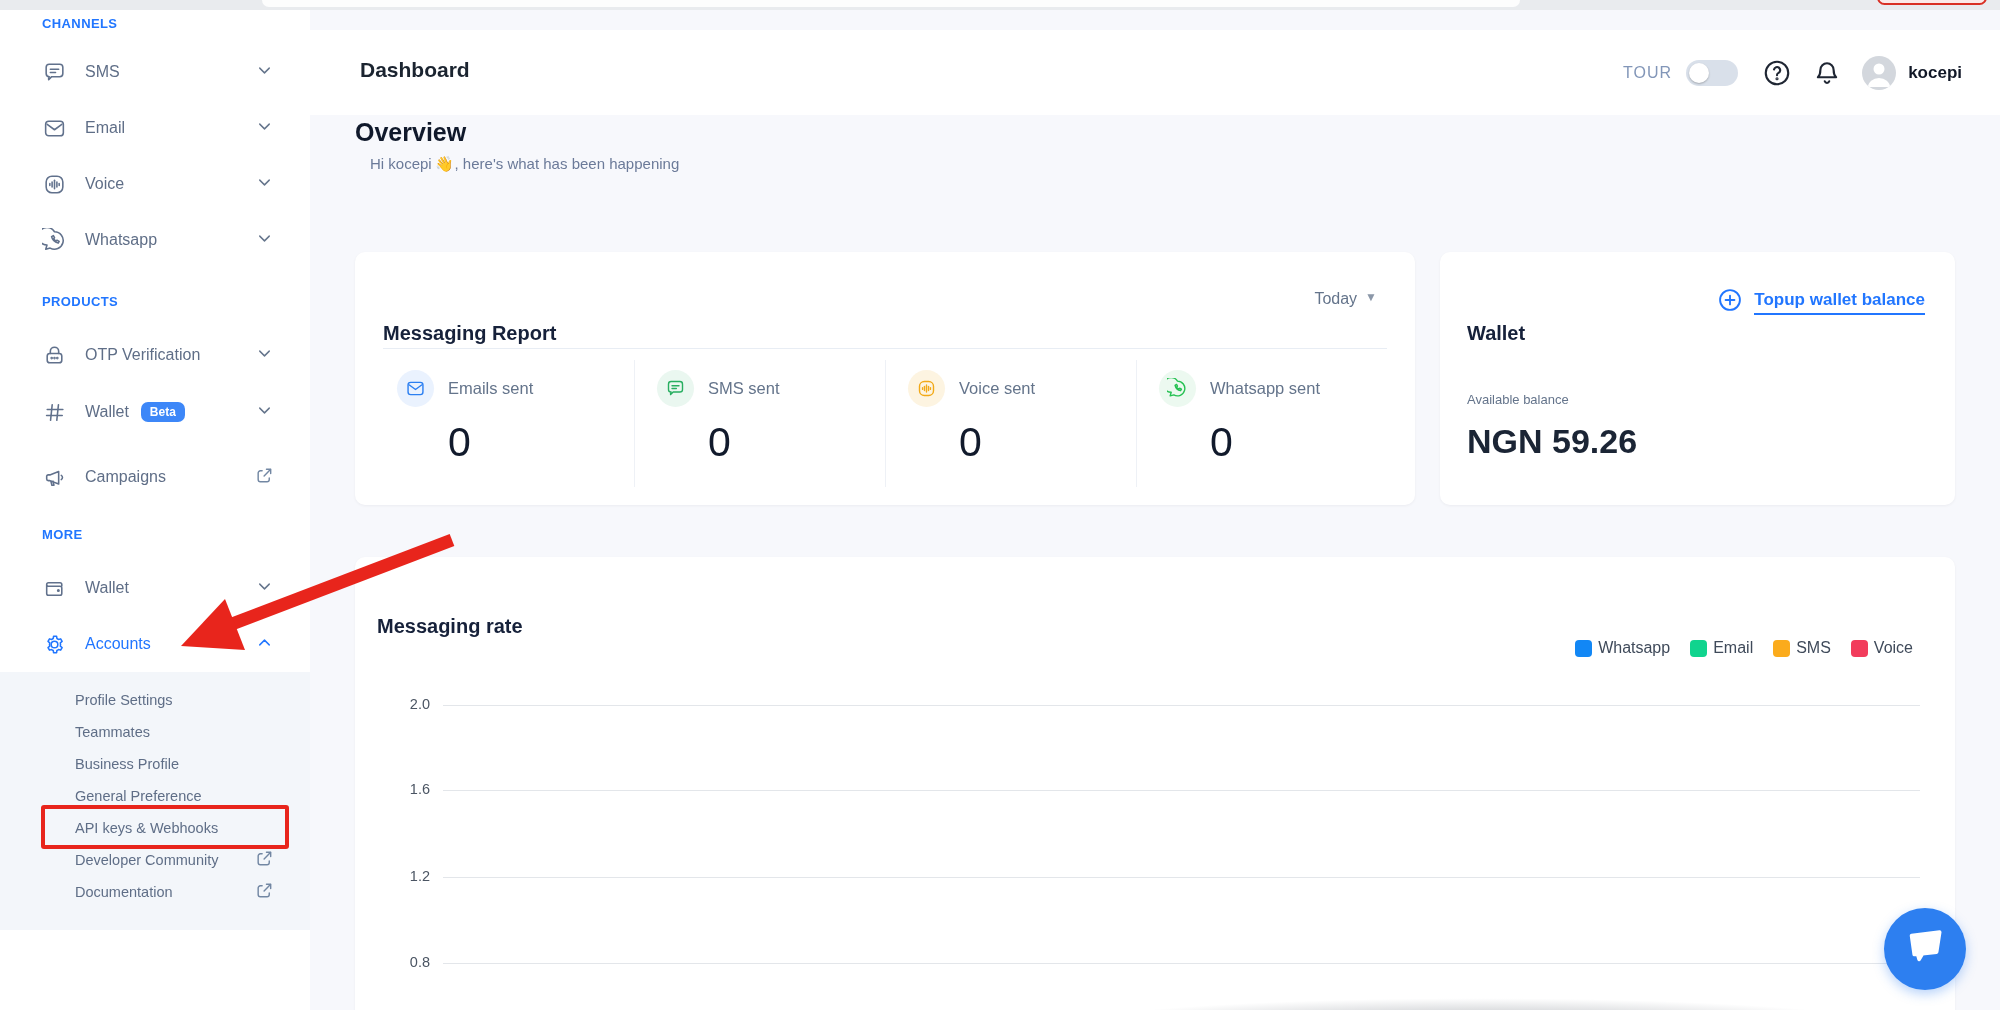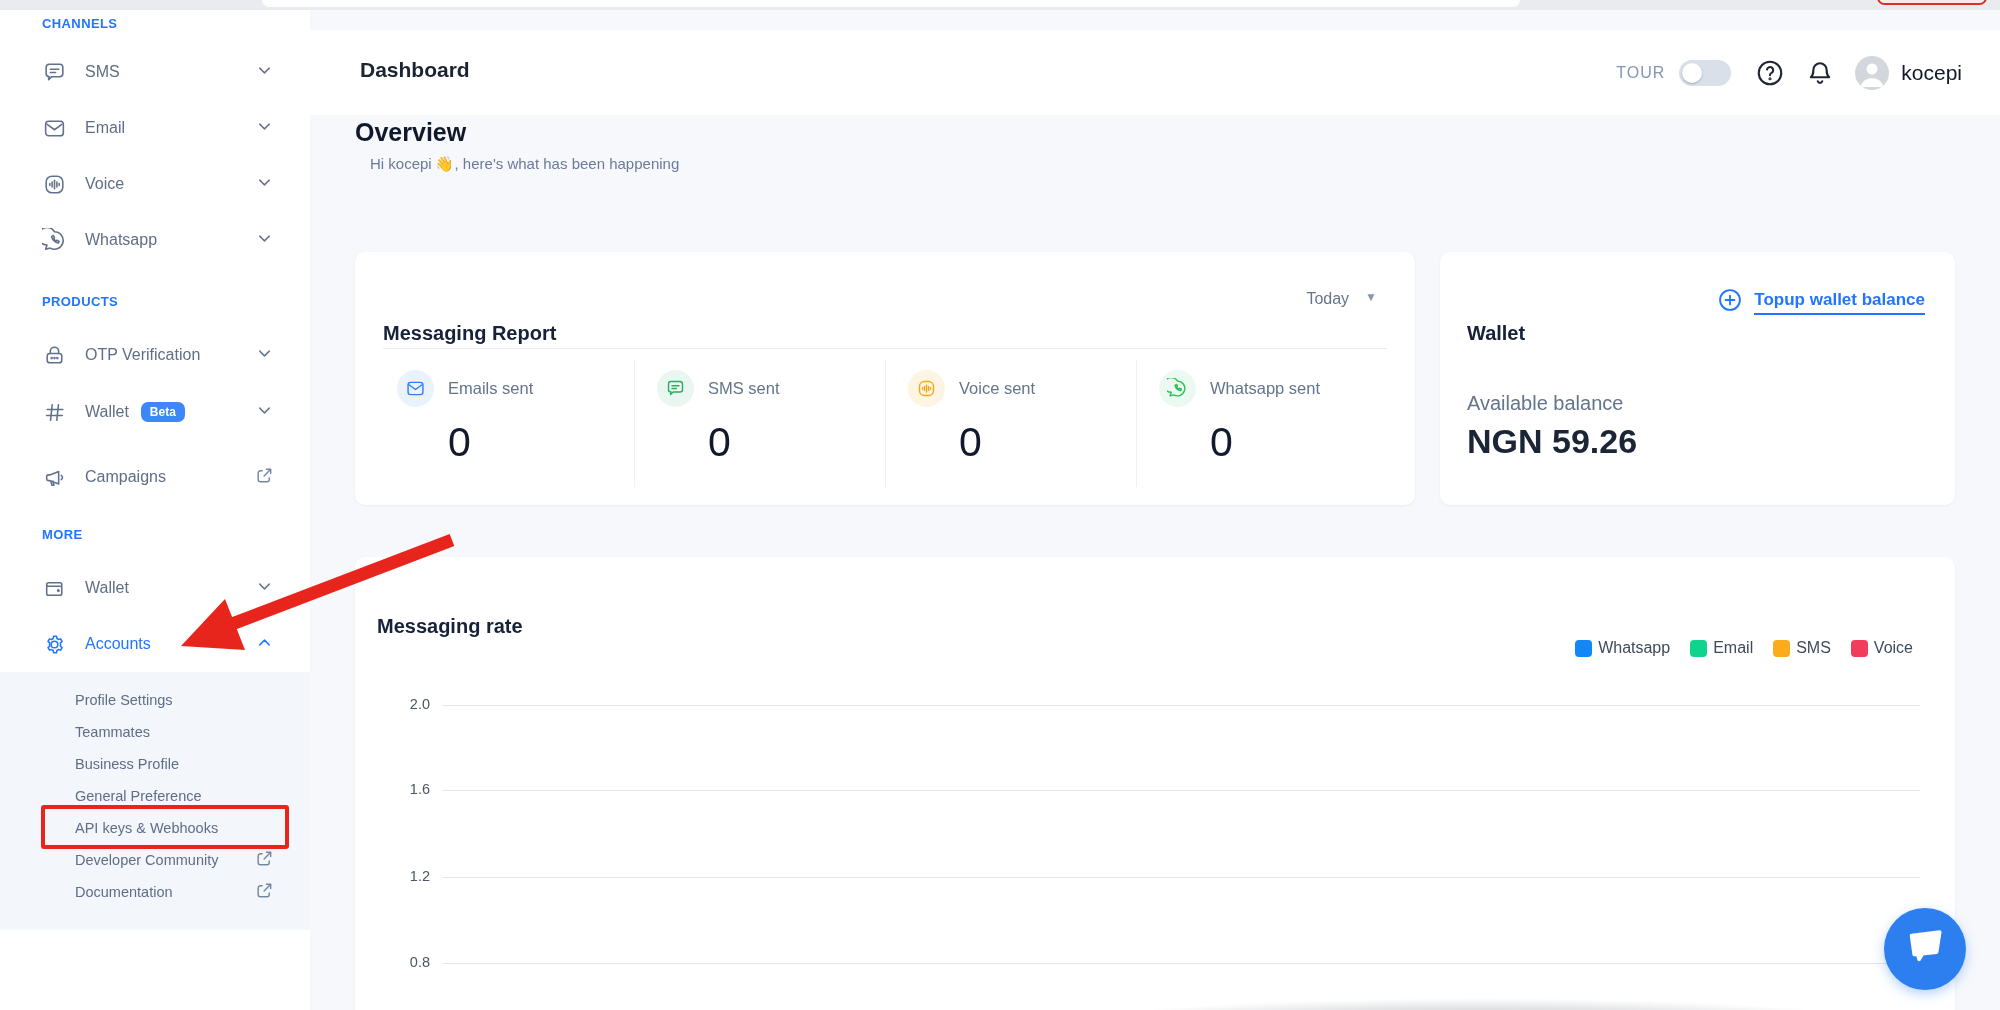--- a/index.html
+++ b/index.html
@@ -34,56 +34,56 @@
   .app-header { position:absolute; left:310px; top:10px; width:1690px; height:85px; background:#fff; z-index:4;margin-top:20px; }
   .page-title { position:absolute; left:50px; top:28px; font-size:21px; font-weight:700; color:#1b2430; }
   .hdr-right { position:absolute; right:38px; top:0; height:85px; display:flex; align-items:center; }
   .tour-lbl { font-size:16px; letter-spacing:1px; color:#8296b8; margin-right:14px; }
   .toggle { width:52px; height:26px; border-radius:13px; background:#d9e0ea; position:relative; cursor:pointer; margin-right:24px; }
   .toggle .knob { position:absolute; left:3px; top:3px; width:20px; height:20px; border-radius:50%; background:#fff; box-shadow:0 1px 2px rgba(0,0,0,.25); }
   .hicon { width:30px; height:30px; margin-right:20px; cursor:pointer; }
   .hicon svg { width:100%; height:100%; stroke:#1f2633; fill:none; stroke-width:1.7; stroke-linecap:round; stroke-linejoin:round; }
   .avatar { width:34px; height:34px; border-radius:50%; background:#d3d7dd; overflow:hidden; position:relative; margin-right:12px; cursor:pointer; }
   .avatar svg { position:absolute; inset:0; }
-  .username { font-size:21px; color:#111827; cursor:pointer; }
+  .username { font-size:17px; color:#111827; cursor:pointer;font-weight:bold; }
 
   
   .overview-title { position:absolute; left:355px; top:118px; font-size:25px; font-weight:700; color:#10192b; z-index:2; }
   .overview-sub { position:absolute; left:370px; top:155px; font-size:15px; color:#6b7a99; z-index:2; }
 
   
   .card { position:absolute; background:#fff; border-radius:10px; box-shadow:0 1px 3px rgba(16,24,40,.05); z-index:2; }
   .card-report { left:355px; top:252px; width:1060px; height:253px; }
   .card-wallet { left:1440px; top:252px; width:515px; height:253px; }
   .card-rate { left:355px; top:557px; width:1600px; height:470px; }
   .card-title { font-size:20px; font-weight:600; color:#16213a;margin-top:36px; }
 
   .report-title { position:absolute; left:28px; top:34px; }
-  .period { position:absolute; right:38px; top:38px; display:flex; align-items:flex-start; gap:16px; cursor:pointer; }
+  .period { position:absolute; right:38px; top:38px; display:flex; align-items:flex-start; gap:8px; cursor:pointer; }
   .period .ptxt { font-size:16px; color:#64748b; }
   .period .caret { font-size:12px; color:#8b97a8; }
   .report-divider { position:absolute; left:28px; right:28px; top:96px; height:1px; background:#e8edf4; }
   .stats { position:absolute; left:28px; right:28px; top:108px; bottom:18px; display:grid; grid-template-columns:1fr 1fr 1fr 1fr; }
   .stat { padding:10px 0 0 14px; }
   .stat + .stat { border-left:1px solid #eef1f6; padding-left:22px; }
   .stat-head { display:flex; align-items:center; gap:14px; }
   .stat-ic { width:37px; height:37px; border-radius:50%; display:flex; align-items:center; justify-content:center; }
   .stat-ic svg { width:21px; height:21px; fill:none; stroke-width:1.6; stroke-linecap:round; stroke-linejoin:round; }
   .ic-blue { background:#eaf2fe; } .ic-blue svg { stroke:#2b7ff1; }
   .ic-green { background:#eaf7f0; } .ic-green svg { stroke:#27ae60; }
   .ic-amber { background:#fdf4e1; } .ic-amber svg { stroke:#f2a918; }
   .ic-wa { background:#ecf9f0; } .ic-wa svg { stroke:#25c152; }
   .stat-lbl { font-size:16.5px; color:#64748b; }
   .stat-val { font-size:41px; font-weight:500; color:#111a2c; margin:12px 0 0 51px; }
 
   .wallet-title { position:absolute; left:27px; top:34px; }
   .topup { position:absolute; right:30px; top:34px; display:flex; align-items:center; gap:10px; cursor:pointer; }
   .plus-ic svg { width:28px; height:28px; stroke:#2176ff; fill:none; stroke-width:1.6; stroke-linecap:round; }
   .topup-lbl { font-size:17px; font-weight:700; color:#2176ff; border-bottom:2px solid #2176ff; padding-bottom:3px; }
-  .bal-lbl { position:absolute; left:27px; top:140px; font-size:20px; color:#64748b; }
+  .bal-lbl { position:absolute; left:27px; top:140px; font-size:13px; color:#64748b; }
   .bal-val { position:absolute; left:27px; top:170px; font-size:34px; font-weight:700; color:#1b2535; }
 
   .rate-title { position:absolute; left:22px; top:22px; }
   .legend { position:absolute; right:42px; top:82px; display:flex; align-items:center; gap:20px; }
   .leg-item { display:flex; align-items:center; gap:6px; cursor:pointer; }
   .leg-chip { width:17px; height:17px; border-radius:4px; }
   .leg-lbl { font-size:16px; color:#3f4a5a; }
   .grid-row { position:absolute; left:0; width:100%; }
   .grid-row .ylab { position:absolute; left:28px; top:-9px; width:47px; text-align:right; font-size:14.5px; color:#4b5563; }
   .grid-row .gline { position:absolute; left:88px; right:35px; top:0; height:1px; background:#e3e6ea; }

